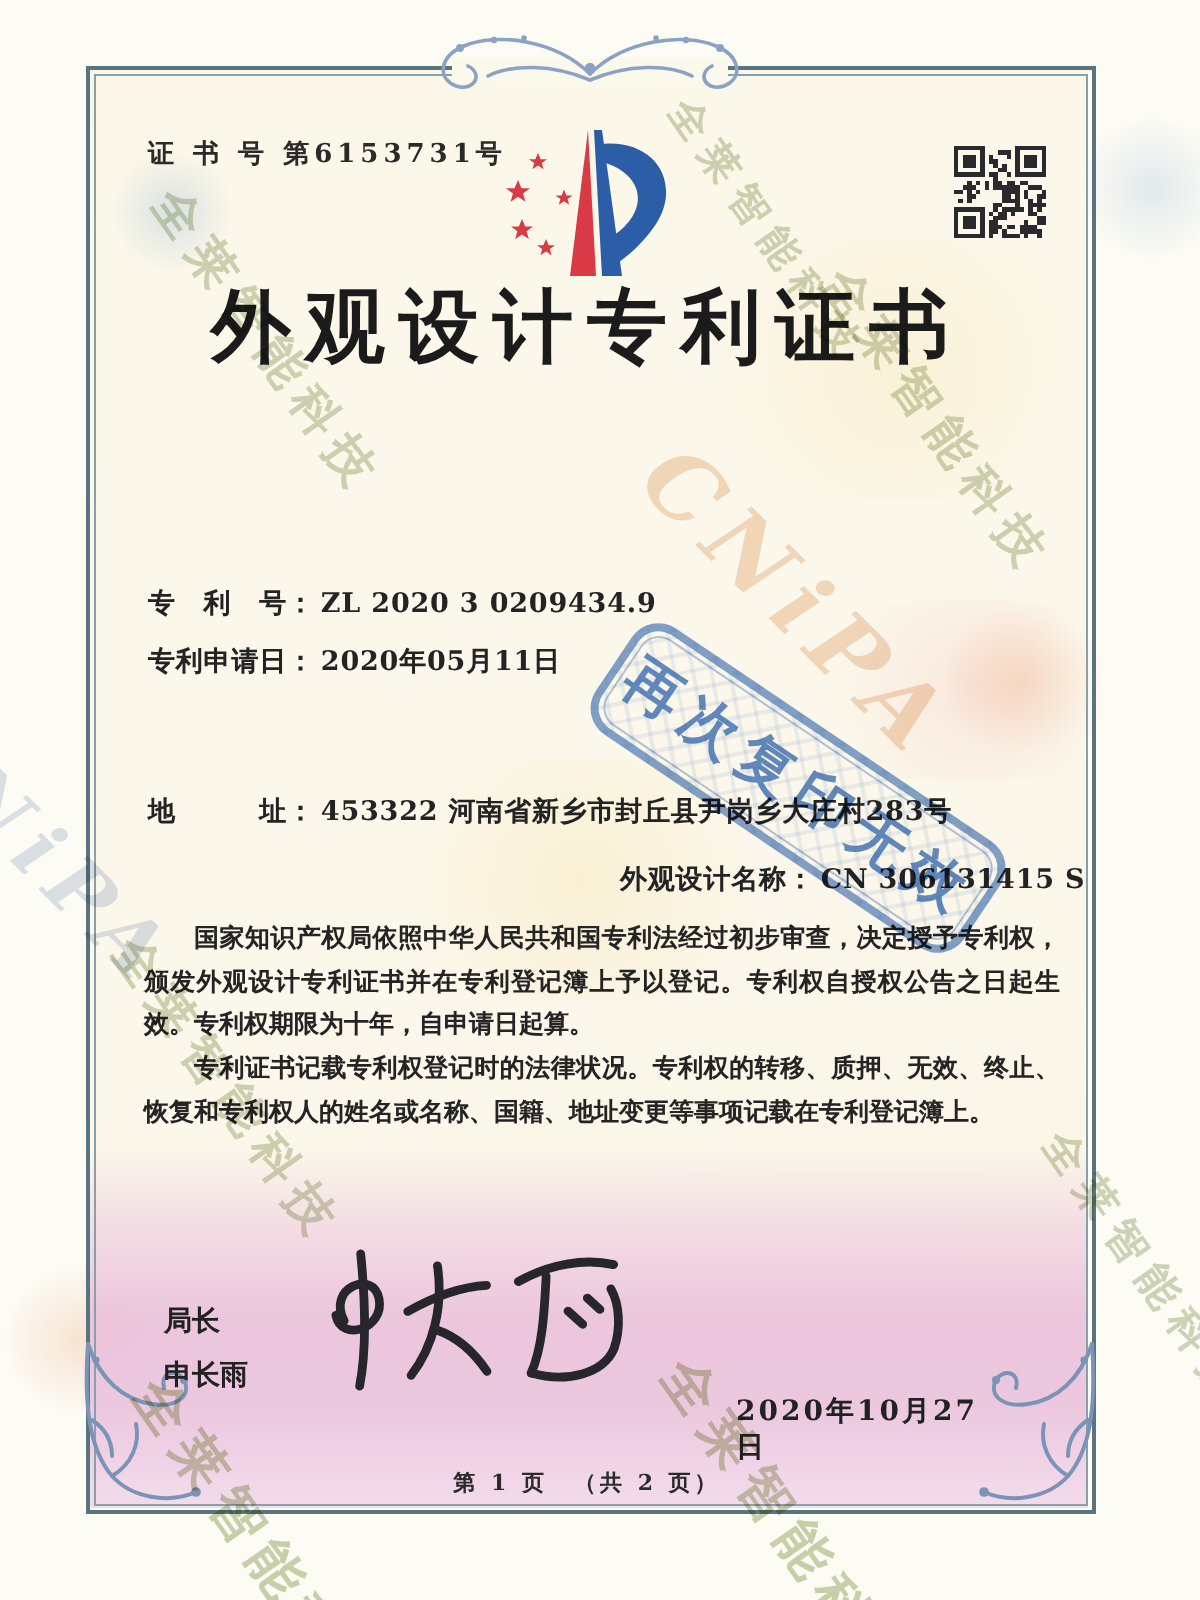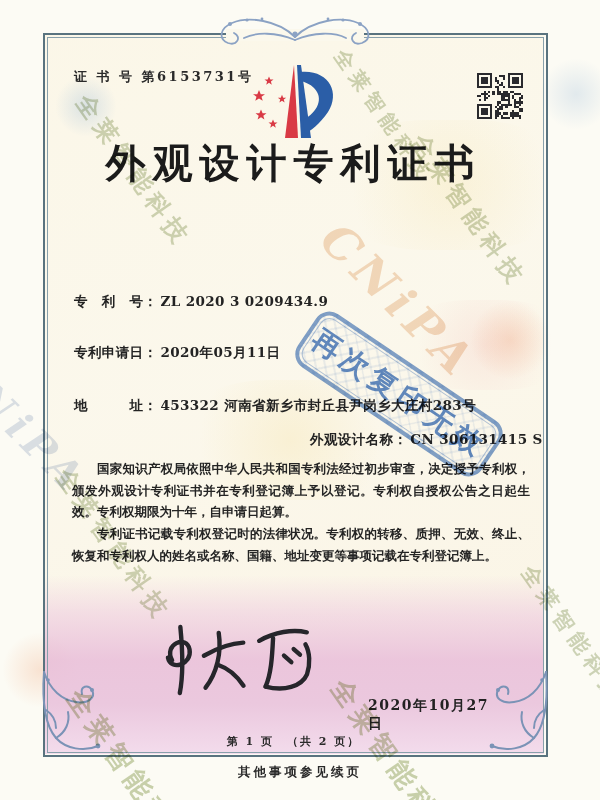--- a/index.html
+++ b/index.html
@@ -278,54 +278,57 @@
       <rect x="0" y="14" width="7" height="7" fill="#2a2a2e"></rect>
       <rect x="1" y="15" width="5" height="5" fill="#fbf8ec"></rect>
       <rect x="2" y="16" width="3" height="3" fill="#2a2a2e"></rect>
     </svg>
 
   <div class="title">外观设计专利证书</div>
 
   <div class="row" style="top:293px">
     <span>专　利　号：</span><span class="val">ZL 2020 3 0209434.9</span>
   </div>
-  <div class="row" style="top:344px">
+  <div class="row" style="top:322px">
     <span>专利申请日：</span><span class="val">2020年05月11日</span>
   </div>
   <div class="row" style="top:397px">
     <span>地　　　址：</span><span class="val">453322 河南省新乡市封丘县尹岗乡大庄村283号</span>
   </div>
   <div class="row" style="left:310px;top:431px">
     <span>外观设计名称：</span><span class="val">CN 306131415 S</span>
   </div>
 
   <div class="paras">
     <p>国家知识产权局依照中华人民共和国专利法经过初步审查，决定授予专利权，颁发外观设计专利证书并在专利登记簿上予以登记。专利权自授权公告之日起生效。专利权期限为十年，自申请日起算。</p>
     <p>专利证书记载专利权登记时的法律状况。专利权的转移、质押、无效、终止、恢复和专利权人的姓名或名称、国籍、地址变更等事项记载在专利登记簿上。</p>
   </div>
 
+  <div class="officer">
+    <div>局长</div>
+    <div>申长雨</div>
+  </div>
 
   <svg class="sig" viewBox="0 0 190 90">
     <g fill="none" stroke="#26262b" stroke-width="4.4" stroke-linecap="round">
       <path d="M30 45 C22 28 46 20 48 35 C50 50 28 56 26 42"></path>
       <path d="M40 12 C41 34 41 58 36 78"></path>
       <path d="M78 20 C80 40 74 60 62 74"></path>
       <path d="M62 42 C78 34 92 31 102 31"></path>
       <path d="M76 52 C86 56 94 64 100 74"></path>
       <path d="M118 30 C134 22 152 20 166 24"></path>
       <path d="M132 28 C130 48 128 64 122 76"></path>
       <path d="M122 76 C140 82 158 78 164 66 C168 56 168 44 164 36"></path>
       <path d="M142 46 l7 7"></path>
       <path d="M152 40 l6 6"></path>
     </g>
   </svg>
 
   <div class="issue-date">2020年10月27日</div>
   <div class="pageinfo">第 1 页　（共 2 页）</div>
-  <div class="footnote">其他事项参见续页</div>
 
   <div class="wm" style="left:95px;top:88px;">全莱智能科技</div>
   <div class="wm" style="left:350px;top:44px;font-size:20px;">全莱智能科技</div>
   <div class="wm" style="left:430px;top:128px;">全莱智能科技</div>
   <div class="wm" style="left:75px;top:462px;">全莱智能科技</div>
   <div class="wm big" style="left:88px;top:682px;">全莱智能科技</div>
   <div class="wm big" style="left:352px;top:672px;">全莱智能科技</div>
   <div class="wm" style="left:538px;top:560px;font-size:21px;">全莱智能科技</div>
 
   <div class="agwm" style="left:348px;top:212px;color:rgba(223,152,92,.34);">CNiPA</div>

